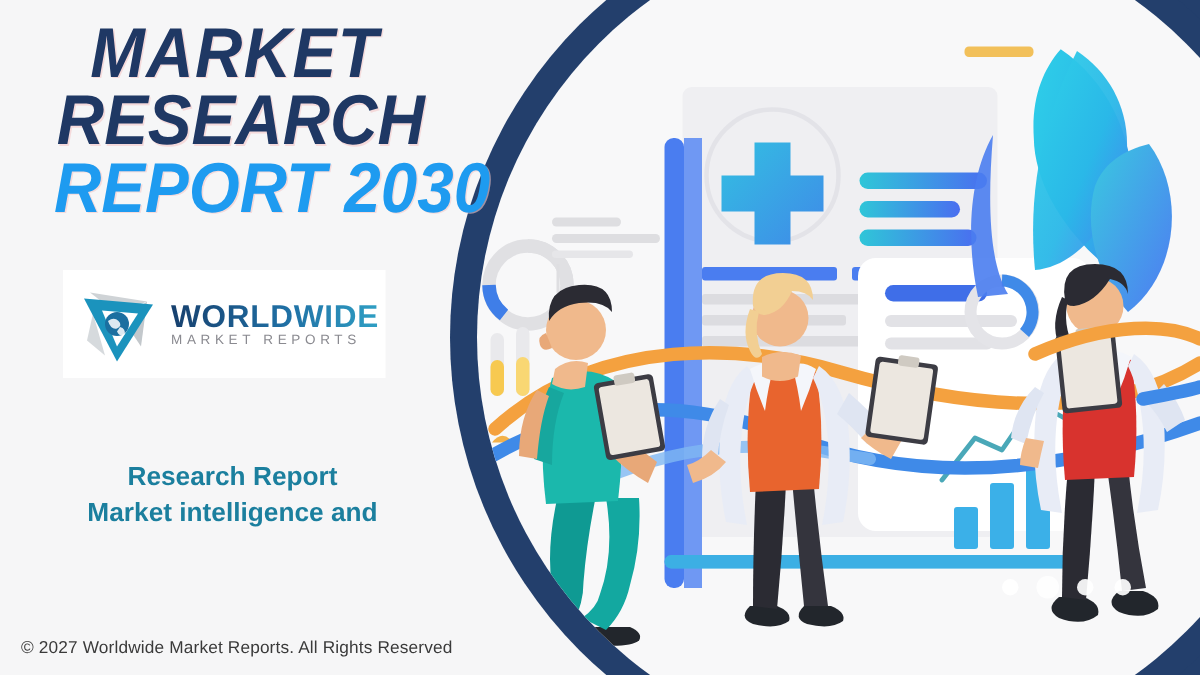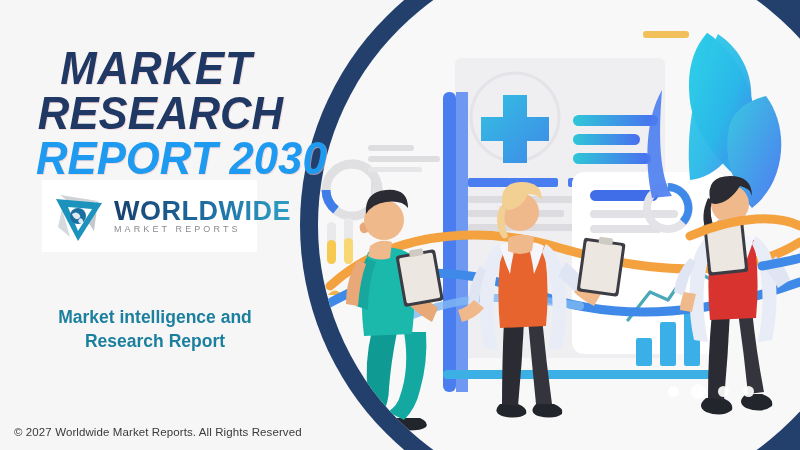--- a/index.html
+++ b/index.html
@@ -48,21 +48,20 @@
   }
 
   
   .headline {
     position:absolute; left:36px; top:12px;
     z-index:20;
     font-style:italic;
     font-weight:bold;
     letter-spacing:-1px;
     line-height:0.96;
-    margin-top:33px;
   }
   .headline .l1, .headline .l2 {
     color:#1f3864;
     font-size:47px;
     text-shadow:1px 1px 0 rgba(245,200,200,.6);
     white-space:nowrap;
     transform:scaleX(0.93);
     transform-origin:left center;
   }
   .headline .l1 { letter-spacing:1px; padding-left:26px; }
@@ -83,21 +82,21 @@
     position:absolute; left:42px; top:180px;
     width:215px; height:72px;
     background:#ffffff;
     z-index:20;
     display:flex; align-items:center;
     padding:0 6px;
   }
   .logo-mark { position:relative; width:62px; height:58px; flex:0 0 62px; }
   .logo-text { margin-left:4px; }
   .logo-text .lt1 {
-    font-size:27px; font-weight:bold; letter-spacing:0.5px;
+    font-size:21px; font-weight:bold; letter-spacing:0.5px;
     background:linear-gradient(90deg,#17406e 0%,#1f6fa4 55%,#2f9fc4 100%);
     -webkit-background-clip:text; background-clip:text; color:transparent;
     line-height:1;
     text-align:right;
   }
   .logo-text .lt2 {
     font-size:9px; letter-spacing:3.1px; color:#8a8a90;
     margin-top:0; line-height:1;
   }
 
@@ -344,19 +343,19 @@
         <path d="M32 31 q4 1 3 5 q-3 2 -5 -2 z" fill="#ffffff" opacity=".85"></path>
       </svg>
     </div>
     <div class="logo-text">
       <div class="lt1">WORLDWIDE</div>
       <div class="lt2">MARKET REPORTS</div>
     </div>
   </div>
 
   <div class="tagline">
+    <div>Research Report</div>
     <div>Market intelligence and</div>
-    <div>Research Report</div>
   </div>
 
   <div class="copyright">© 2027 Worldwide Market Reports. All Rights Reserved</div>
 
 </div>
 
 </body></html>

